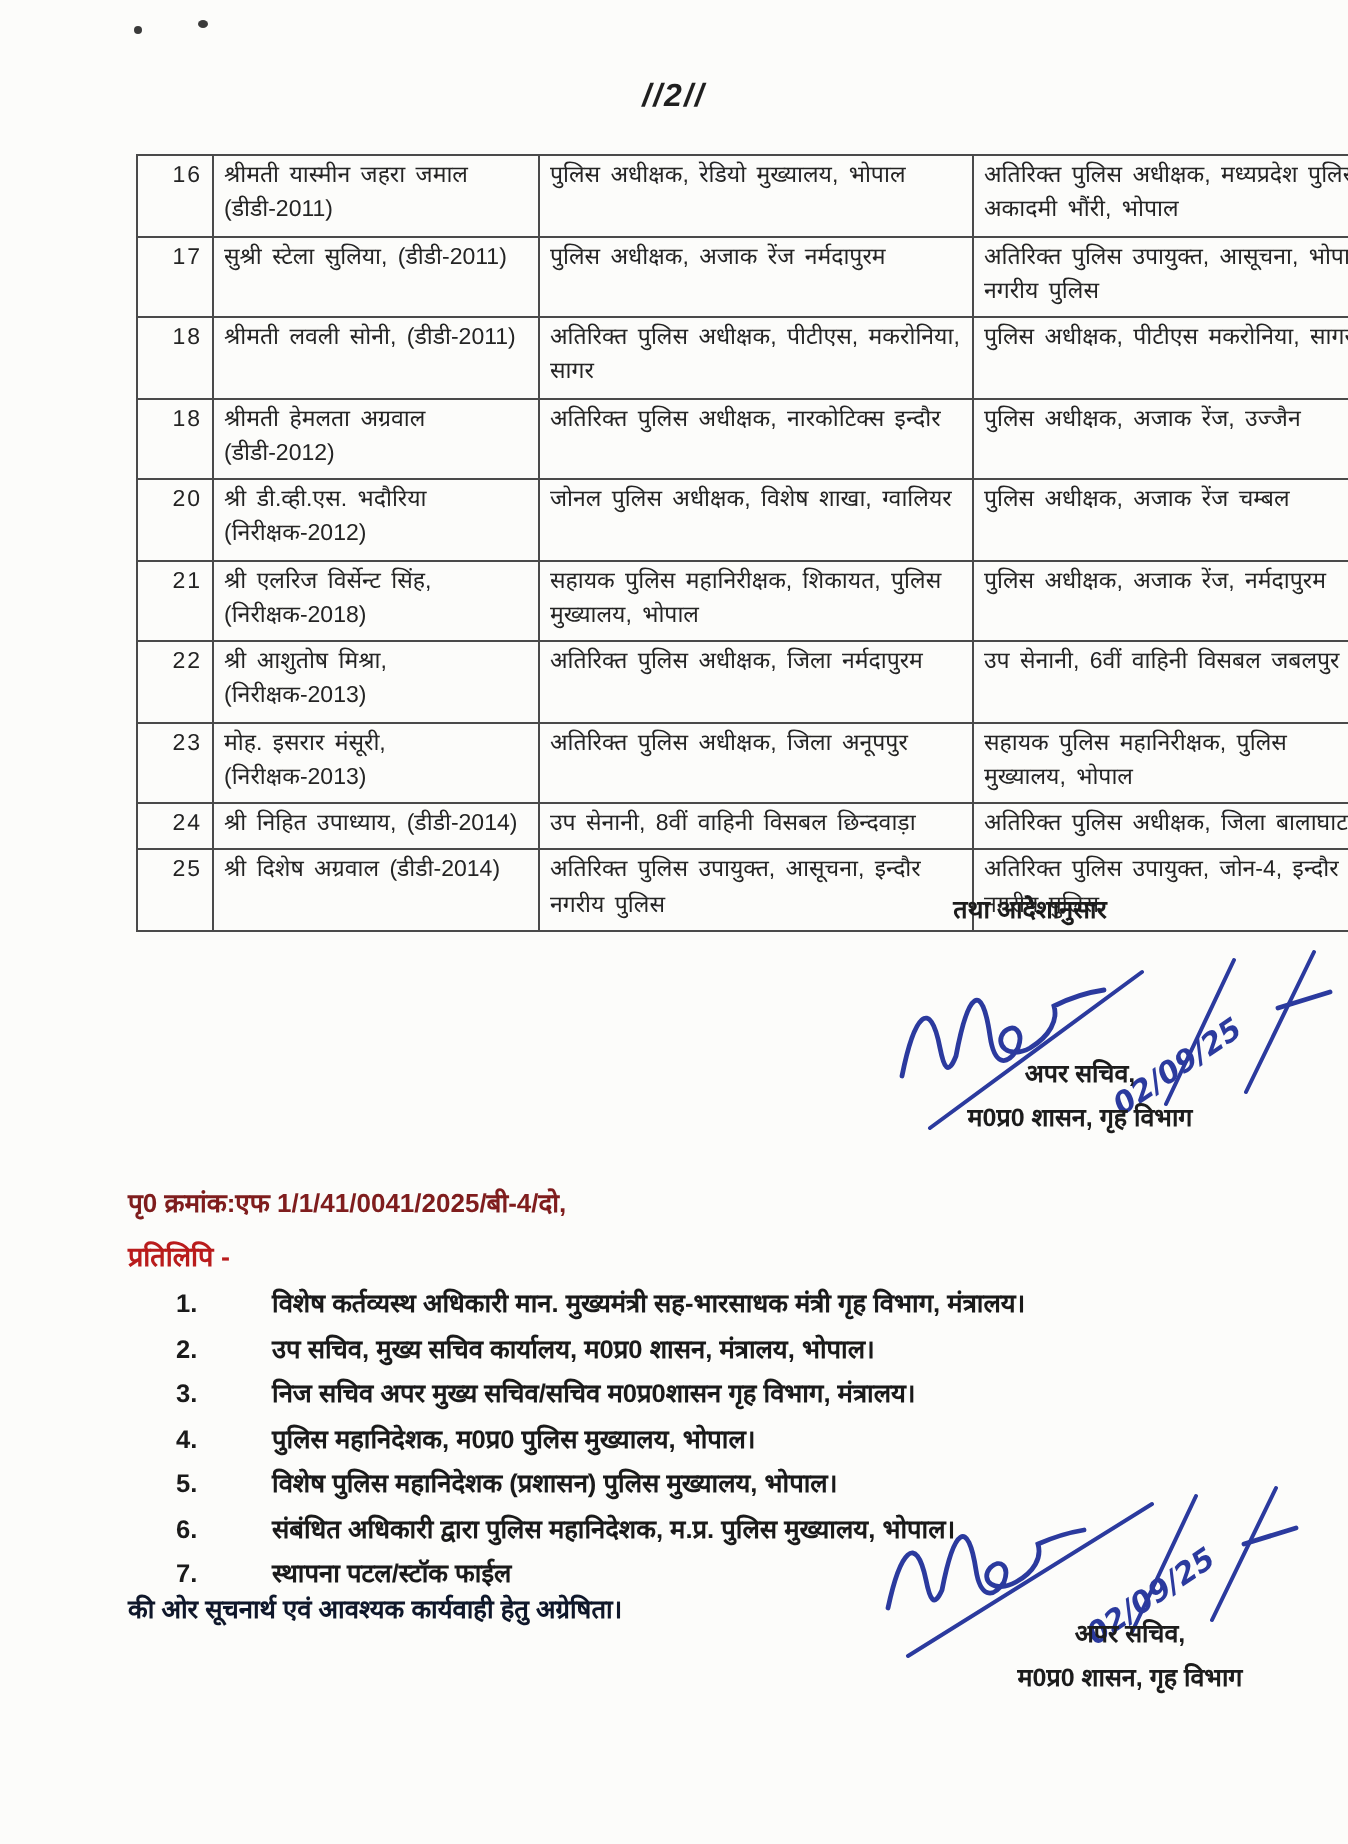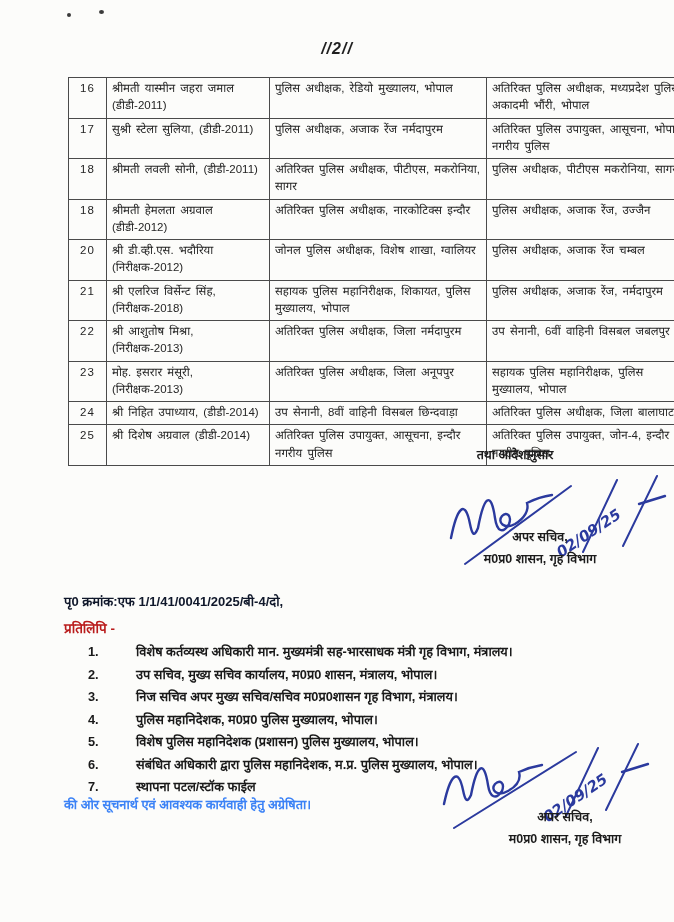--- a/index.html
+++ b/index.html
@@ -24,41 +24,41 @@
     position:absolute;top:77px;left:68px;width:592px;
     border-collapse:collapse;table-layout:fixed;
   }
   table.transfer td{
     border:1.4px solid #4a4a4a;
     font-size:11.5px;line-height:1.5;
     padding:2px 5px 3px 5px;
     vertical-align:top;color:#242424;
     word-spacing:2px;
   }
-  td.c-sno{width:27px;text-align:center;letter-spacing:1px;padding-left:1px;padding-right:1px;}
+  td.c-sno{width:27px;text-align:right;letter-spacing:1px;padding-left:1px;padding-right:1px;}
   td.c-name{width:152px;}
   td.c-from{width:206px;}
   td.c-to{width:196px;}
   .authority{
     position:absolute;top:444px;left:392px;width:246px;
     text-align:center;font-size:12.5px;font-weight:600;color:#1c1c1c;line-height:23px;
   }
   .officer-block{
     position:absolute;top:527px;left:428px;width:224px;
     text-align:center;font-size:12.5px;font-weight:600;color:#1c1c1c;line-height:21.5px;
   }
   .officer-block-2{
     position:absolute;top:806px;left:458px;width:214px;
     text-align:center;font-size:12.5px;font-weight:600;color:#1c1c1c;line-height:22px;
   }
-  .ref-line{position:absolute;top:592px;left:64px;font-size:13px;font-weight:600;color:#0f172a;}
+  .ref-line{position:absolute;top:592px;left:64px;font-size:13px;font-weight:600;color:#7f1d1d;}
   .copy-label{position:absolute;top:619px;left:64px;font-size:13.5px;font-weight:600;color:#b91c1c;}
   .copy-list{position:absolute;top:641px;left:88px;width:540px;font-size:12.8px;font-weight:600;color:#1a1a1a;}
   .copy-item{display:grid;grid-template-columns:48px 1fr;line-height:22.5px;}
-  .closing-line{position:absolute;top:795px;left:64px;font-size:12.8px;font-weight:600;color:#3b82f6;}
+  .closing-line{position:absolute;top:795px;left:64px;font-size:12.8px;font-weight:600;color:#0f172a;}
   .sig-svg{position:absolute;pointer-events:none;}
   .sig-svg.sig1{left:443px;top:468px;}
   .sig-svg.sig2{left:438px;top:738px;}
   .ink{stroke:#2b3a9e;fill:none;stroke-linecap:round;}
   .ink-text{fill:#2b3a9e;font-style:italic;font-weight:bold;font-family:"DejaVu Sans",sans-serif;}
 </style>
 </head>
 <body>
 
 <div class="page">

